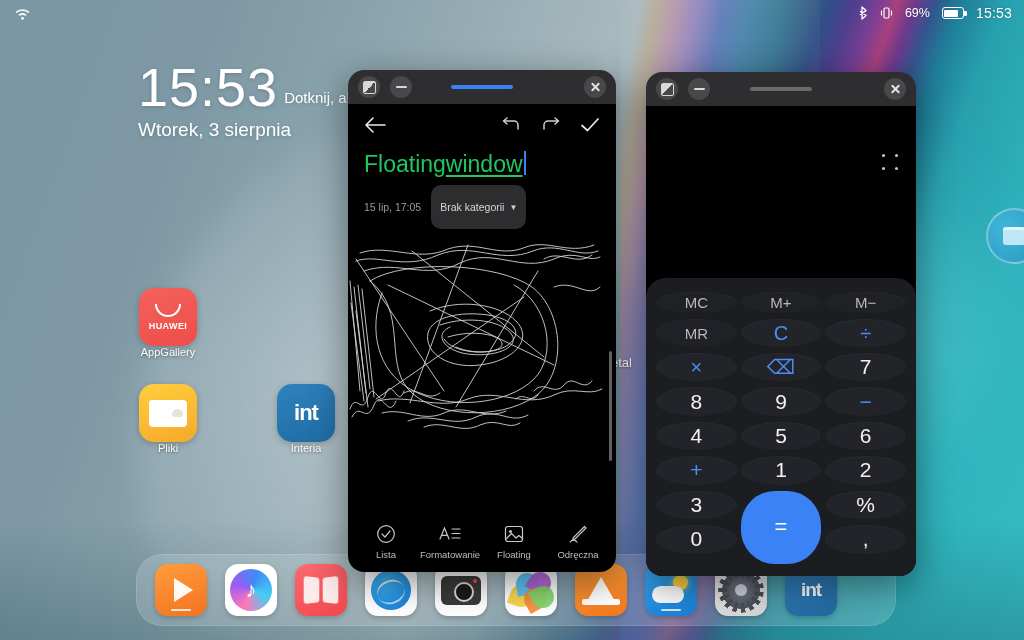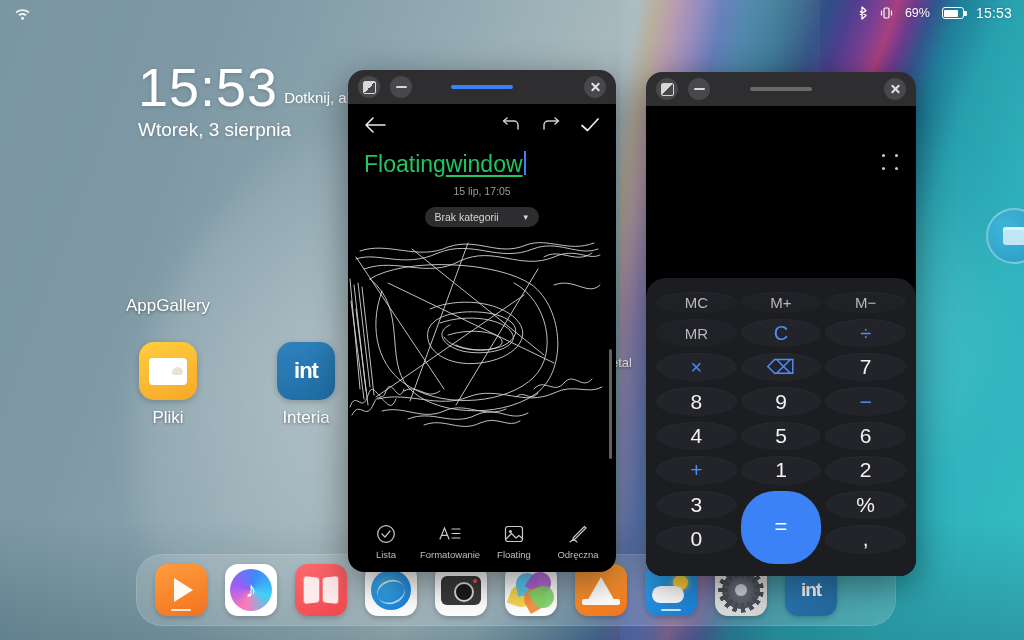--- a/index.html
+++ b/index.html
@@ -122,21 +122,21 @@
   .appgrid { position: absolute; left: 138px; top: 288px; z-index: 4; }
   .app-row { display: flex; gap: 78px; margin-bottom: 26px; }
   .app { width: 60px; display: flex; flex-direction: column; align-items: center; cursor: pointer; }
   .app-ic {
     width: 58px; height: 58px; border-radius: 15px;
     display: flex; align-items: center; justify-content: center;
     box-shadow: 0 2px 6px rgba(0,0,0,0.22);
     overflow: hidden; position: relative;
   }
   .app-lb {
-    margin-top: 8px; font-size: 17px; color: #fff; white-space: nowrap;
+    margin-top: 0; font-size: 11px; color: #fff; white-space: nowrap;
     text-shadow: 0 1px 3px rgba(0,0,0,0.45);
   }
   .ic-appgallery { background: linear-gradient(160deg,#f4615c,#ee4d48); flex-direction: column; }
   .ag-smile { width: 26px; height: 13px; border: 2.6px solid #fff; border-top: none;
               border-radius: 0 0 16px 16px; margin-bottom: 4px; }
   .ag-txt { color: #fff; font-size: 9px; font-weight: bold; letter-spacing: 0.4px; }
   .ic-linknow { background: linear-gradient(160deg,#22a5e8,#0f87d4); }
   .ln-b { width: 34px; height: 28px; border: 3px solid #fff; border-radius: 13px; position: relative; }
   .ln-b::after { content:""; position:absolute; left:7px; bottom:6px; width:16px; height:8px;
                  border: 2.5px solid #fff; border-top:none; border-radius: 0 0 12px 12px;}
@@ -272,24 +272,24 @@
   .n-back { width:22px;height:22px; }
   .n-sp { margin-left:auto; }
   .n-ic + .n-ic:not(.n-sp) { margin-left: 18px; }
   .n-title {
     font-size: 23px; color:#22c55e; padding: 8px 16px 0 16px; font-weight: 400;
     display:flex; align-items:baseline;
   }
   .n-title .u { text-decoration: underline; text-underline-offset: 3px; }
   .n-caret { display:inline-block; width:2px; height:24px; background:#3b82f6; margin-left:1px;
              transform: translateY(3px); }
-  .n-meta { display:flex; align-items:center; gap:10px; padding: 7px 16px 0 16px; flex-direction: column; }
+  .n-meta { display:flex; align-items:center; gap:10px; padding: 7px 16px 0 16px; }
   .n-date { font-size: 10.5px; color:#9a9a9a; }
   .n-chip { background:#2d2d2f; color:#d6d6d6; font-size:10.5px; border-radius:10px;
-            padding: 4px 9px; display:flex; align-items:center; gap:23px; cursor:pointer; }
+            padding: 16px 9px; display:flex; align-items:center; gap:5px; cursor:pointer; }
   .n-chip .cv { font-size: 8px; }
   .n-canvas { position:relative; margin: 12px 0 0 0; height: 300px; }
   .n-scroll { position:absolute; right:4px; top:110px; width:3px; height:110px;
               background: rgba(255,255,255,0.38); border-radius:2px; cursor:pointer; }
   .n-bottom {
     position:absolute; left:0; right:0; bottom:0; height: 56px;
     display:flex; align-items:center; justify-content:space-around; padding: 0 6px 4px 6px;
   }
   .nb-item { display:flex;flex-direction:column;align-items:center;gap:5px;cursor:pointer;width:58px;}
   .nb-lb { font-size: 9.5px; color:#bdbdbd; }
@@ -361,20 +361,24 @@
     <div class="cw-row">
       <div class="cw-time">15:53</div>
       <div class="cw-hint">Dotknij, aby d</div>
     </div>
     <div class="cw-date">Wtorek, 3 sierpnia</div>
   </div>
 
   <div class="appgrid">
     <div class="app-row">
       <div class="app">
+        <div class="app-ic ic-appgallery">
+          <div class="ag-smile"></div>
+          <div class="ag-txt">HUAWEI</div>
+        </div>
         <div class="app-lb">AppGallery</div>
       </div>
     </div>
     <div class="app-row">
       <div class="app">
         <div class="app-ic ic-pliki">
             <div class="folder"></div>
           </div>
         <div class="app-lb">Pliki</div>
       </div>

